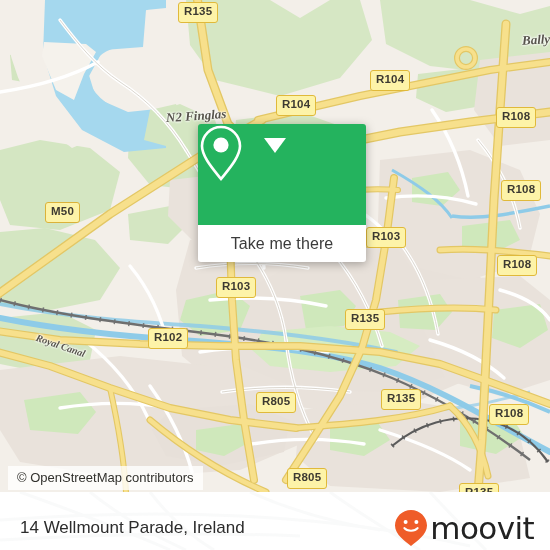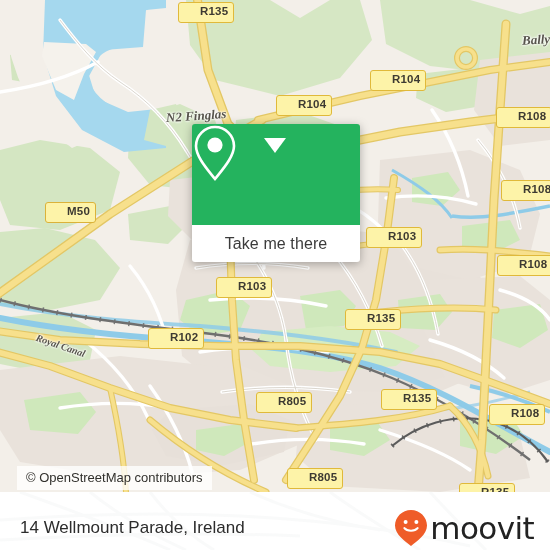--- a/index.html
+++ b/index.html
@@ -18,21 +18,21 @@
   .shield{
     position:absolute;
     background:#fdf3a8;
     border:1.6px solid #e0b93a;
     border-radius:3px;
     color:#3d3a32;
     font-size:11.5px;
     font-weight:700;
     letter-spacing:.2px;
     line-height:1;
-    padding:3px 5px 4px 21px;
+    padding:3px 5px 4px 5px;
     white-space:nowrap;
     font-family:"Liberation Sans", sans-serif;
     box-sizing:border-box;
   }
   .shield.motorway{background:#fdf3a8;border-color:#dbb23a;}
 
   
   .roadlabel{
     position:absolute;
     color:#57544c;
@@ -40,21 +40,21 @@
     font-style:italic;
     font-weight:600;
     white-space:nowrap;
     font-family:"Liberation Serif", serif;
     text-shadow:0 0 3px #fff,0 0 3px #fff,0 0 2px #fff;
   }
   .roadlabel.small{font-size:10px;font-weight:600;}
 
   
   .popup{
-    position:absolute;left:192px;top:124px;width:168px;
+    position:absolute;left:198px;top:124px;width:168px;
     filter:drop-shadow(0 2px 5px rgba(0,0,0,.30));
   }
   .popup-top{
     height:101px;background:#24b35e;border-radius:3px 3px 0 0;
     display:flex;align-items:center;justify-content:center;
   }
   .popup-bottom{
     height:37px;background:#ffffff;border-radius:0 0 3px 3px;
     display:flex;align-items:center;justify-content:center;
   }
@@ -65,21 +65,21 @@
   .popup-tail{
     position:absolute;left:50%;top:138px;margin-left:-11px;
     width:0;height:0;
     border-left:11px solid transparent;
     border-right:11px solid transparent;
     border-top:15px solid #ffffff;
   }
 
   
   .attrib{
-    position:absolute;left:17px;top:466px;
+    position:absolute;left:8px;top:466px;
     background:rgba(255,255,255,.78);
     padding:4px 9px 5px 9px;
     font-size:13px;color:#31302c;
     font-family:"Liberation Sans", sans-serif;
     white-space:nowrap;
   }
 
   
   .footer{
     position:absolute;left:0;top:492px;width:550px;height:72px;

